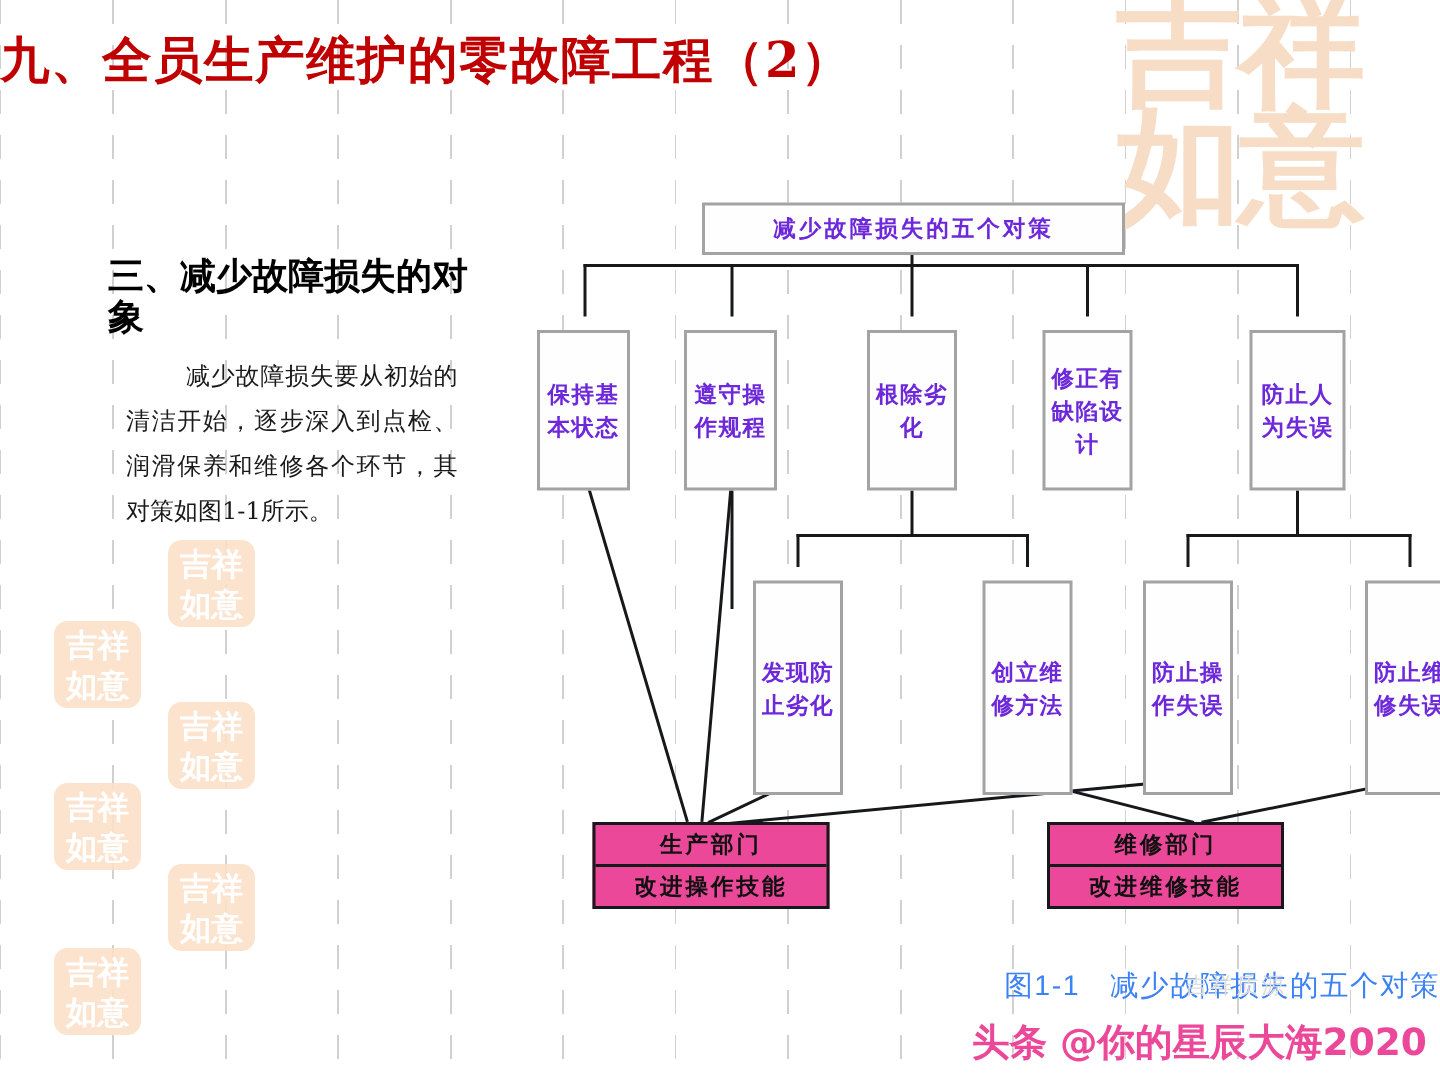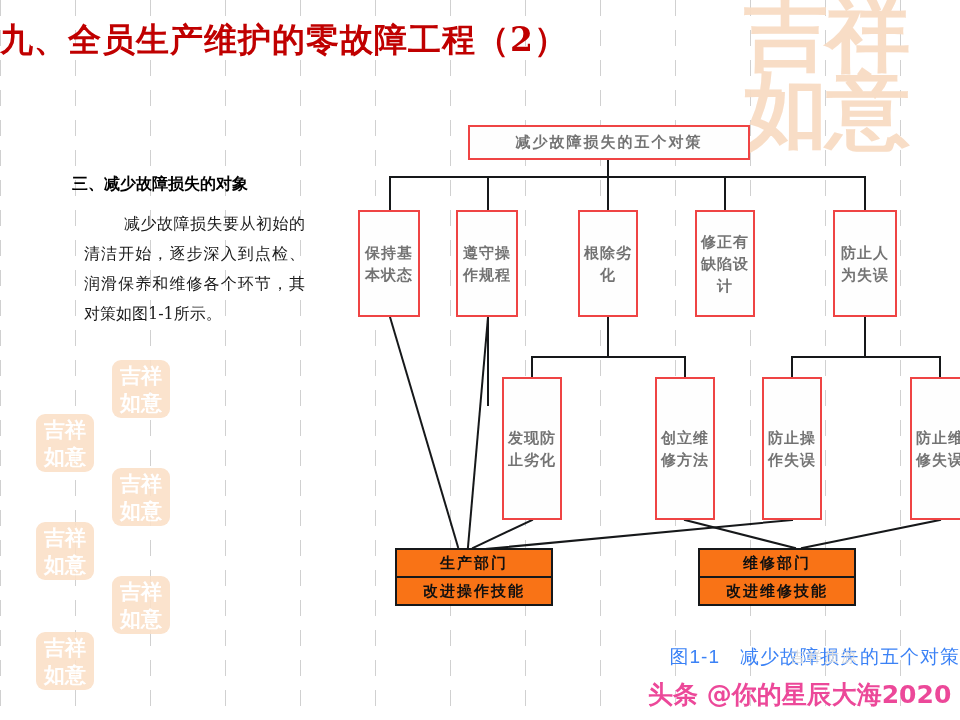--- a/index.html
+++ b/index.html
@@ -79,21 +79,21 @@
     white-space:nowrap;
   }
 
   
   .body-col{
     position:absolute;
     left:72px;top:170px;width:245px;
   }
   .body-head{
     font-family:"DejaVu Serif","Liberation Serif",serif;
-    font-size:16px;font-weight:700;color:#000;
+    font-size:24px;font-weight:700;color:#000;
     line-height:27px;
     margin:0 0 4px 0;
   }
   .body-para{
     font-family:"DejaVu Serif","Liberation Serif",serif;
     font-size:16px;color:#1a1a1a;
     line-height:30px;
     text-indent:40px;
     margin:12px;
     text-align:justify;
@@ -101,49 +101,50 @@
 
   
   .diagram{
     position:absolute;left:340px;top:105px;
     width:620px;height:560px;
   }
   .diagram svg{position:absolute;left:0;top:0;}
 
   .node{
     position:absolute;
-    border:2px solid #ef4444;
+    border:2px solid #a3a3a3;
     background:#fefefe;
     box-sizing:border-box;
     font-family:"DejaVu Serif","Liberation Serif",serif;
     font-weight:700;
-    color:#737373;
+    color:#6d28d9;
     display:flex;
     align-items:center;
     justify-content:center;
     text-align:center;
     z-index:3;
+    margin-top:10px;
   }
   .node span{display:block;}
   .node-top{
     font-size:15px;
     letter-spacing:2px;
   }
   .node-v{
     font-size:15px;
     line-height:22px;
     letter-spacing:1px;
     writing-mode:horizontal-tb;
     padding:6px 2px;
     align-items:center;
   }
   .node-v span{word-break:break-all;}
   .dept{
     border:2px solid #16181a;
-    background:#f97316;
+    background:#ec4899;
     box-sizing:border-box;
     position:absolute;
     z-index:3;
     display:flex;
     flex-direction:column;
     font-family:"DejaVu Serif","Liberation Serif",serif;
     font-weight:700;
     color:#101010;
     font-size:15px;
   }

